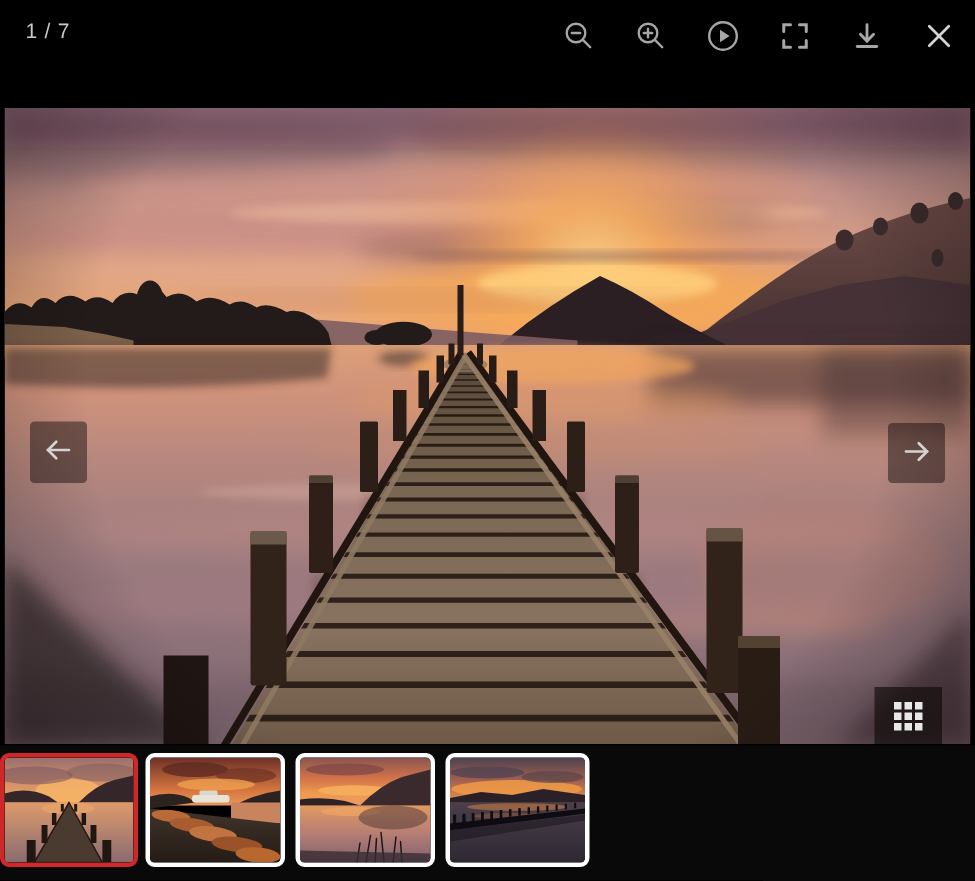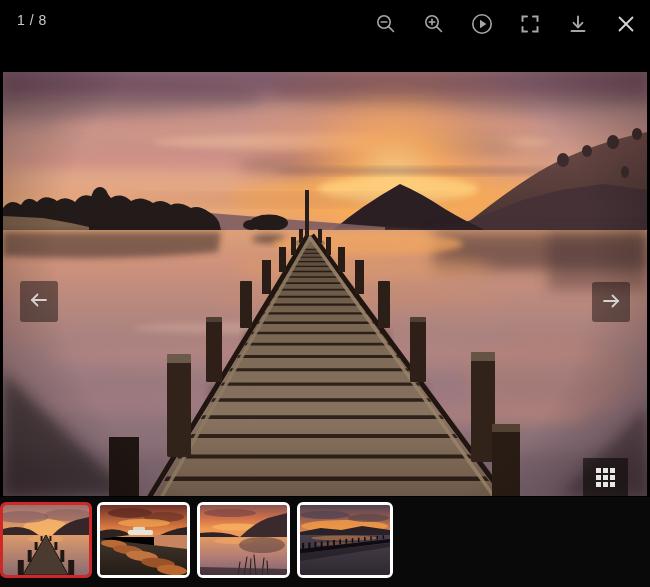--- a/index.html
+++ b/index.html
@@ -56,21 +56,21 @@
   .t2{left:97px;width:93px;}
   .t3{left:197px;width:93px;}
   .t4{left:297px;width:96px;}
 </style>
 </head>
 <body>
 
 <div class="lg-root">
 
   <div class="lg-toolbar">
-    <div class="lg-counter">1 / 8</div>
+    <div class="lg-counter">1 / 7</div>
     <div class="lg-toolbar-buttons">
 
       <button class="lg-tbtn" aria-label="zoom-out">
         <span>
           <svg width="24" height="24" viewBox="0 0 24 24">
             <circle class="ic" cx="10" cy="10" r="6.2"></circle>
             <line class="ic" x1="14.6" y1="14.6" x2="19.5" y2="19.5"></line>
             <line class="ic" x1="7.2" y1="10" x2="12.8" y2="10"></line>
           </svg>
         </span>

